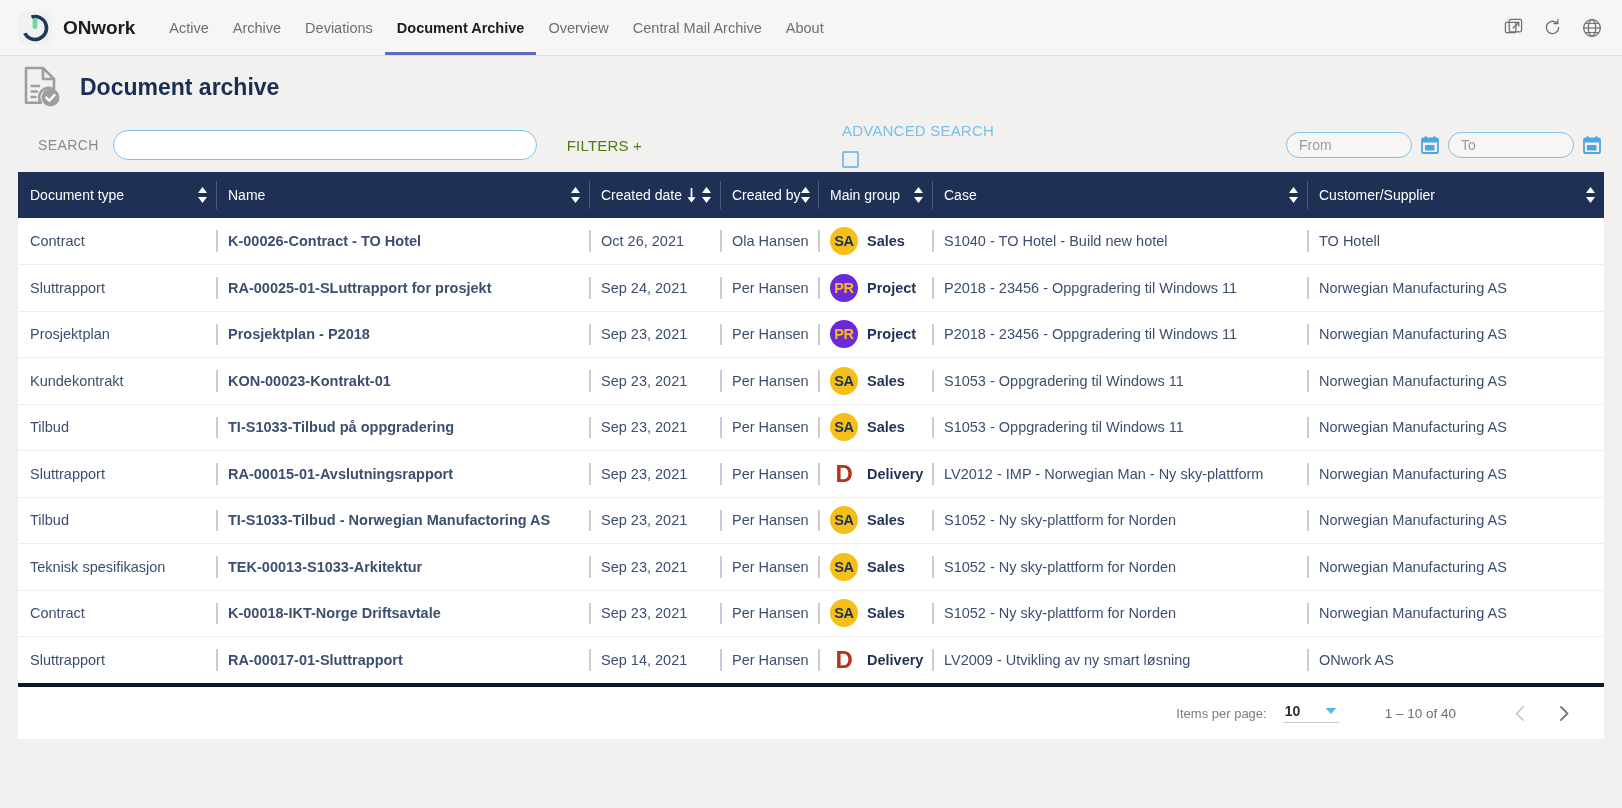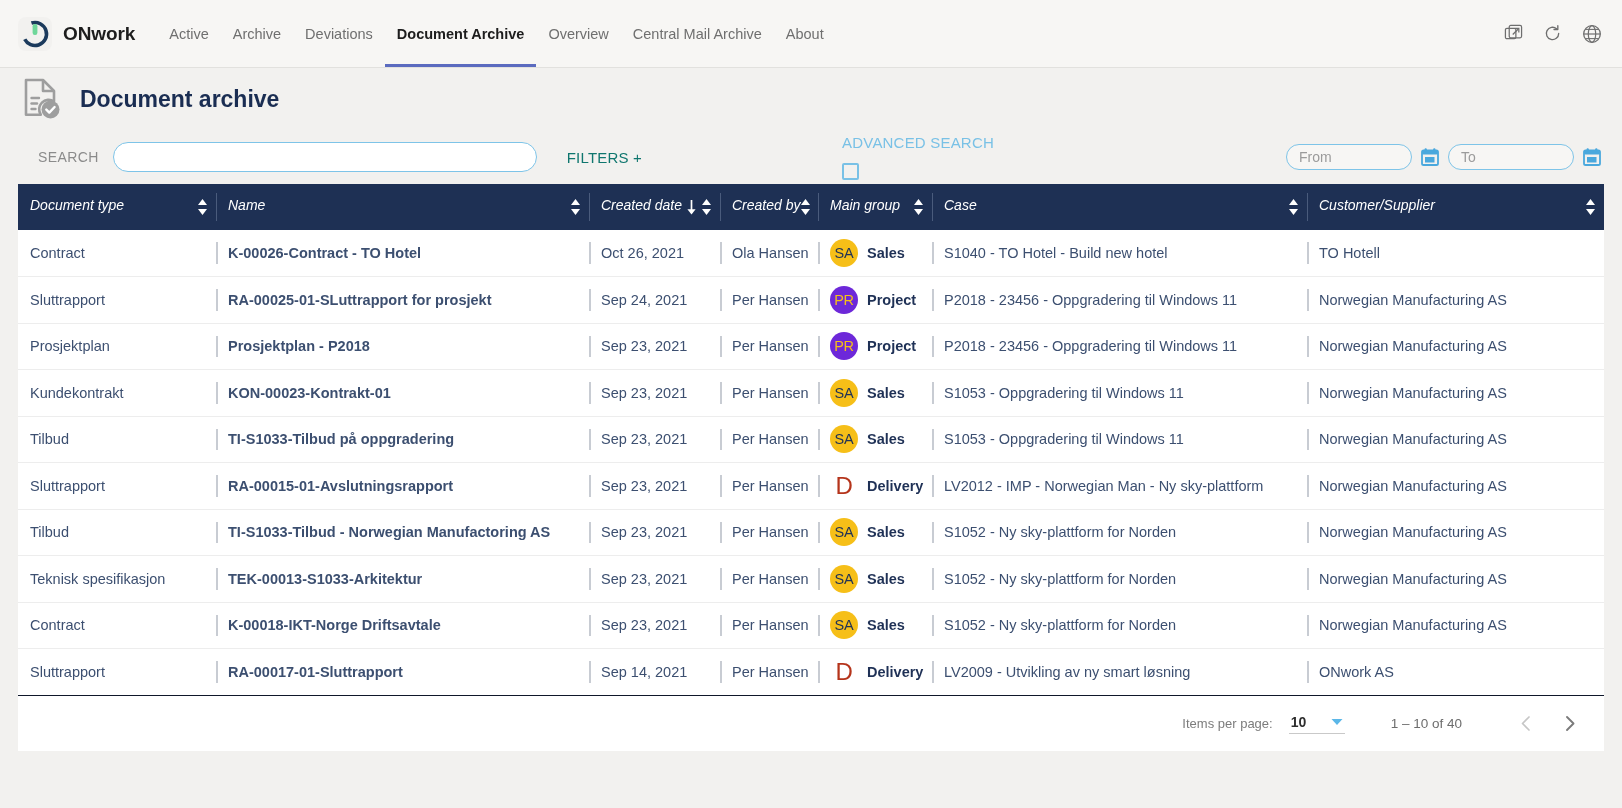--- a/index.html
+++ b/index.html
@@ -7,21 +7,21 @@
   html, body {
     margin: 0; padding: 0;
     width: 1622px; height: 808px;
     background: #f2f1ef;
     font-family: "Liberation Sans", sans-serif;
     overflow: hidden;
   }
 
   
   .topbar {
-    height: 68px;
+    height: 56px;
     background: #f7f6f4;
     border-bottom: 1px solid #e2e1de;
     display: flex;
     align-items: stretch;
     position: relative;
   }
   .brand-zone {
     display: flex;
     align-items: center;
     padding-left: 18px;
@@ -109,21 +109,21 @@
     background: #ffffff;
     outline: none;
     padding: 0 14px;
     font-size: 14px;
     font-family: "Liberation Sans", sans-serif;
     color: #33404f;
   }
   .filters-link {
     margin-left: 30px;
     font-size: 15px;
-    color: #0f766e;
+    color: #4d7c0f;
     letter-spacing: 0.2px;
     cursor: pointer;
   }
   .adv-search {
     margin-left: 200px;
     display: flex;
     align-items: flex-start;
     gap: 12px;
     cursor: pointer;
     flex-direction: column;
@@ -180,24 +180,23 @@
     color: #ffffff;
     font-size: 14px;
     font-weight: normal;
     text-align: left;
     padding: 0 0 0 12px;
     position: relative;
     vertical-align: middle;
   }
   .th-inner {
     display: flex;
-    align-items: flex-start;
+    align-items: center;
     justify-content: space-between;
     padding-right: 8px;
-    font-style: italic;
   }
   .th-label { white-space: nowrap; }
   .th-tools { display: flex; align-items: center; gap: 3px; flex-shrink: 0; }
   .sort-ctrl { cursor: pointer; display: flex; }
   .col-div {
     position: absolute;
     left: 0; top: 9px; bottom: 9px;
     width: 1px;
     background: #4a5b7c;
   }
@@ -225,39 +224,39 @@
     background: #c8ccd3;
   }
   td.name-cell { font-weight: bold; color: #1f3156; }
 
   .group-cell-inner { display: flex; align-items: center; gap: 9px; }
   .badge {
     width: 28px; height: 28px;
     border-radius: 14px;
     display: flex; align-items: center; justify-content: center;
     font-size: 14.5px;
-    font-weight: normal;
+    font-weight: bold;
     letter-spacing: -0.2px;
     flex-shrink: 0;
   }
   .badge.sa { background: #f6bf18; color: #1f3156; }
   .badge.pr { background: #6d28d9; color: #f6bf18; }
   .badge.d  { background: transparent; color: #b5341b; font-size: 24px; line-height: 1; }
   .group-name { font-weight: bold; color: #1f3156; font-size: 14.5px; }
 
   
   .tfoot {
     height: 56px;
     background: #ffffff;
     display: flex;
     align-items: center;
     justify-content: flex-end;
-    padding-right: 22px;
+    padding-right: 28px;
     gap: 0;
-    border-top: 1px solid #0f172a;
+    border-top: 4px solid #0f172a;
   }
   .ipp-label {
     font-size: 13px;
     color: #7c7c7c;
     margin-right: 16px;
   }
   .ipp-select {
     display: flex;
     align-items: center;
     gap: 12px;

